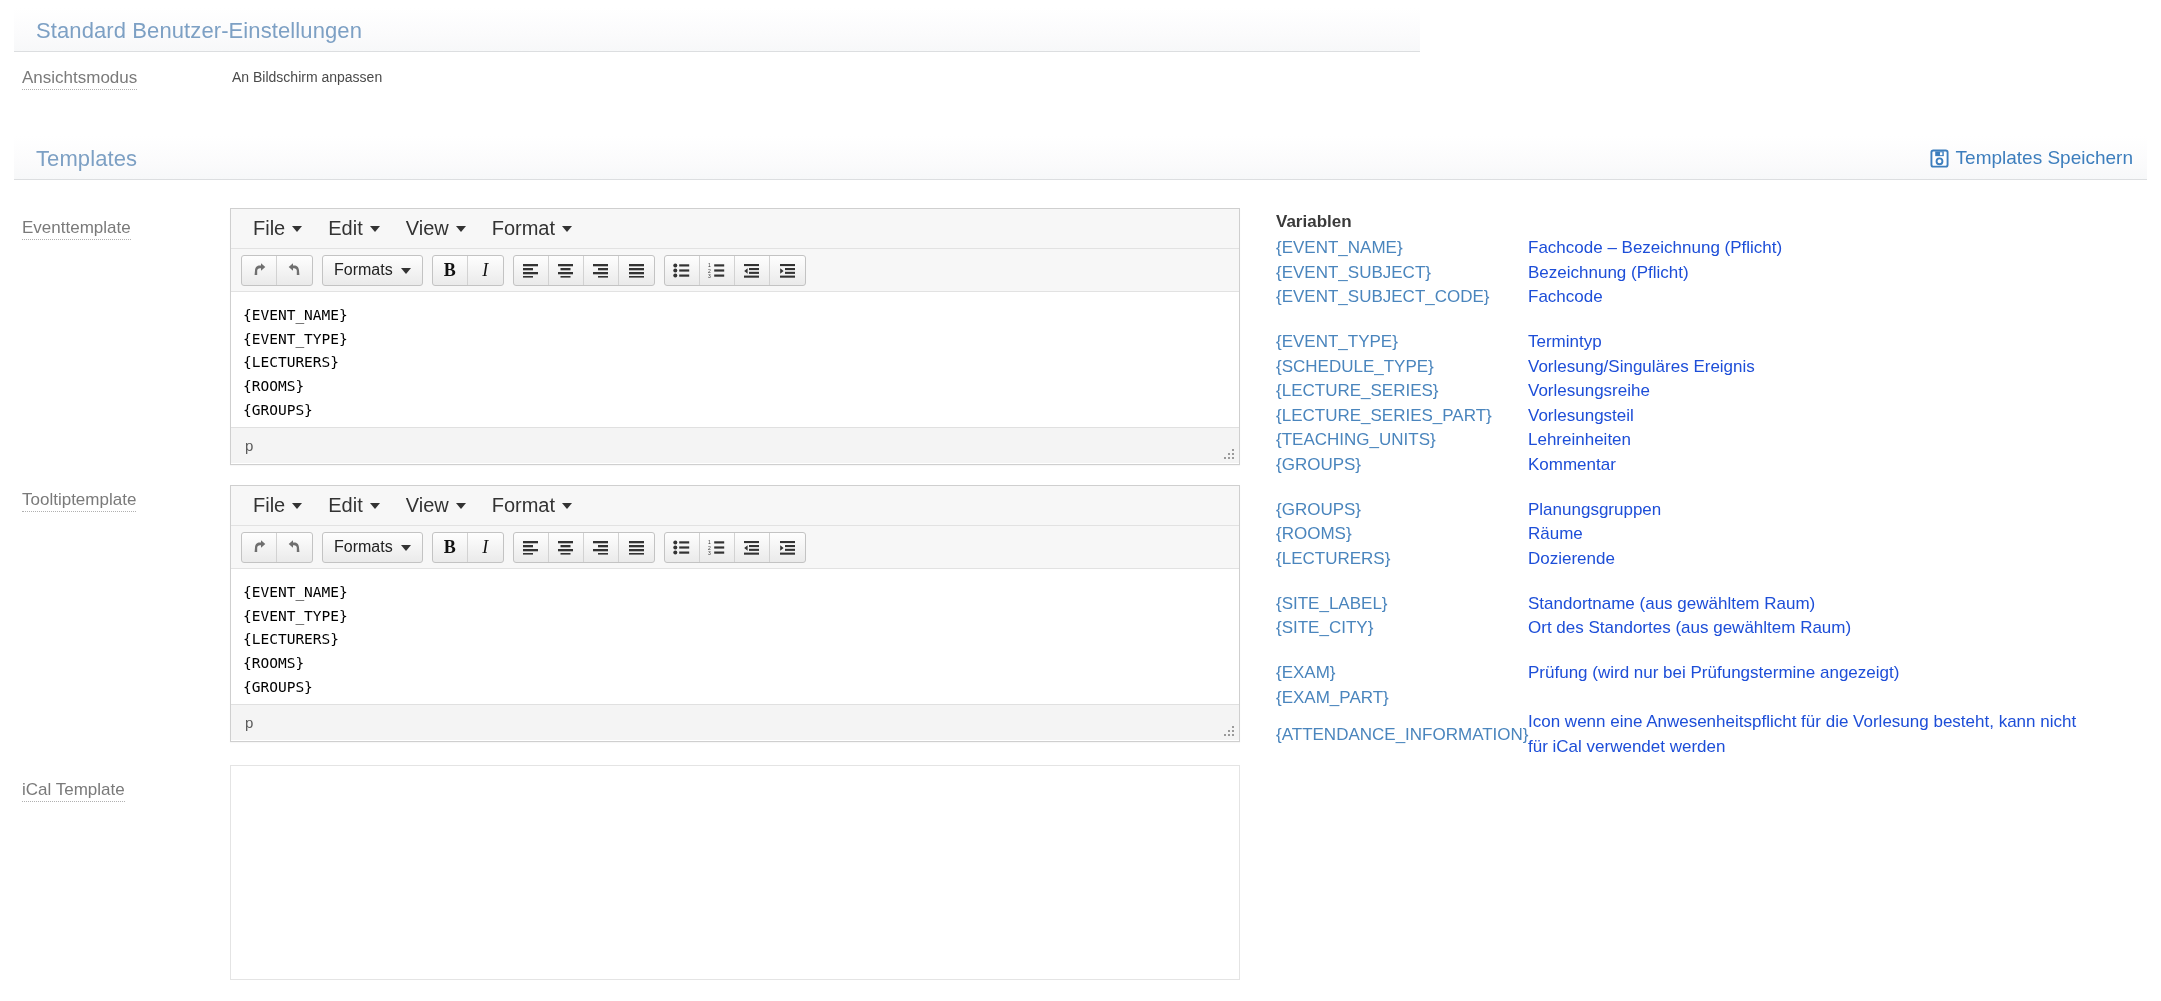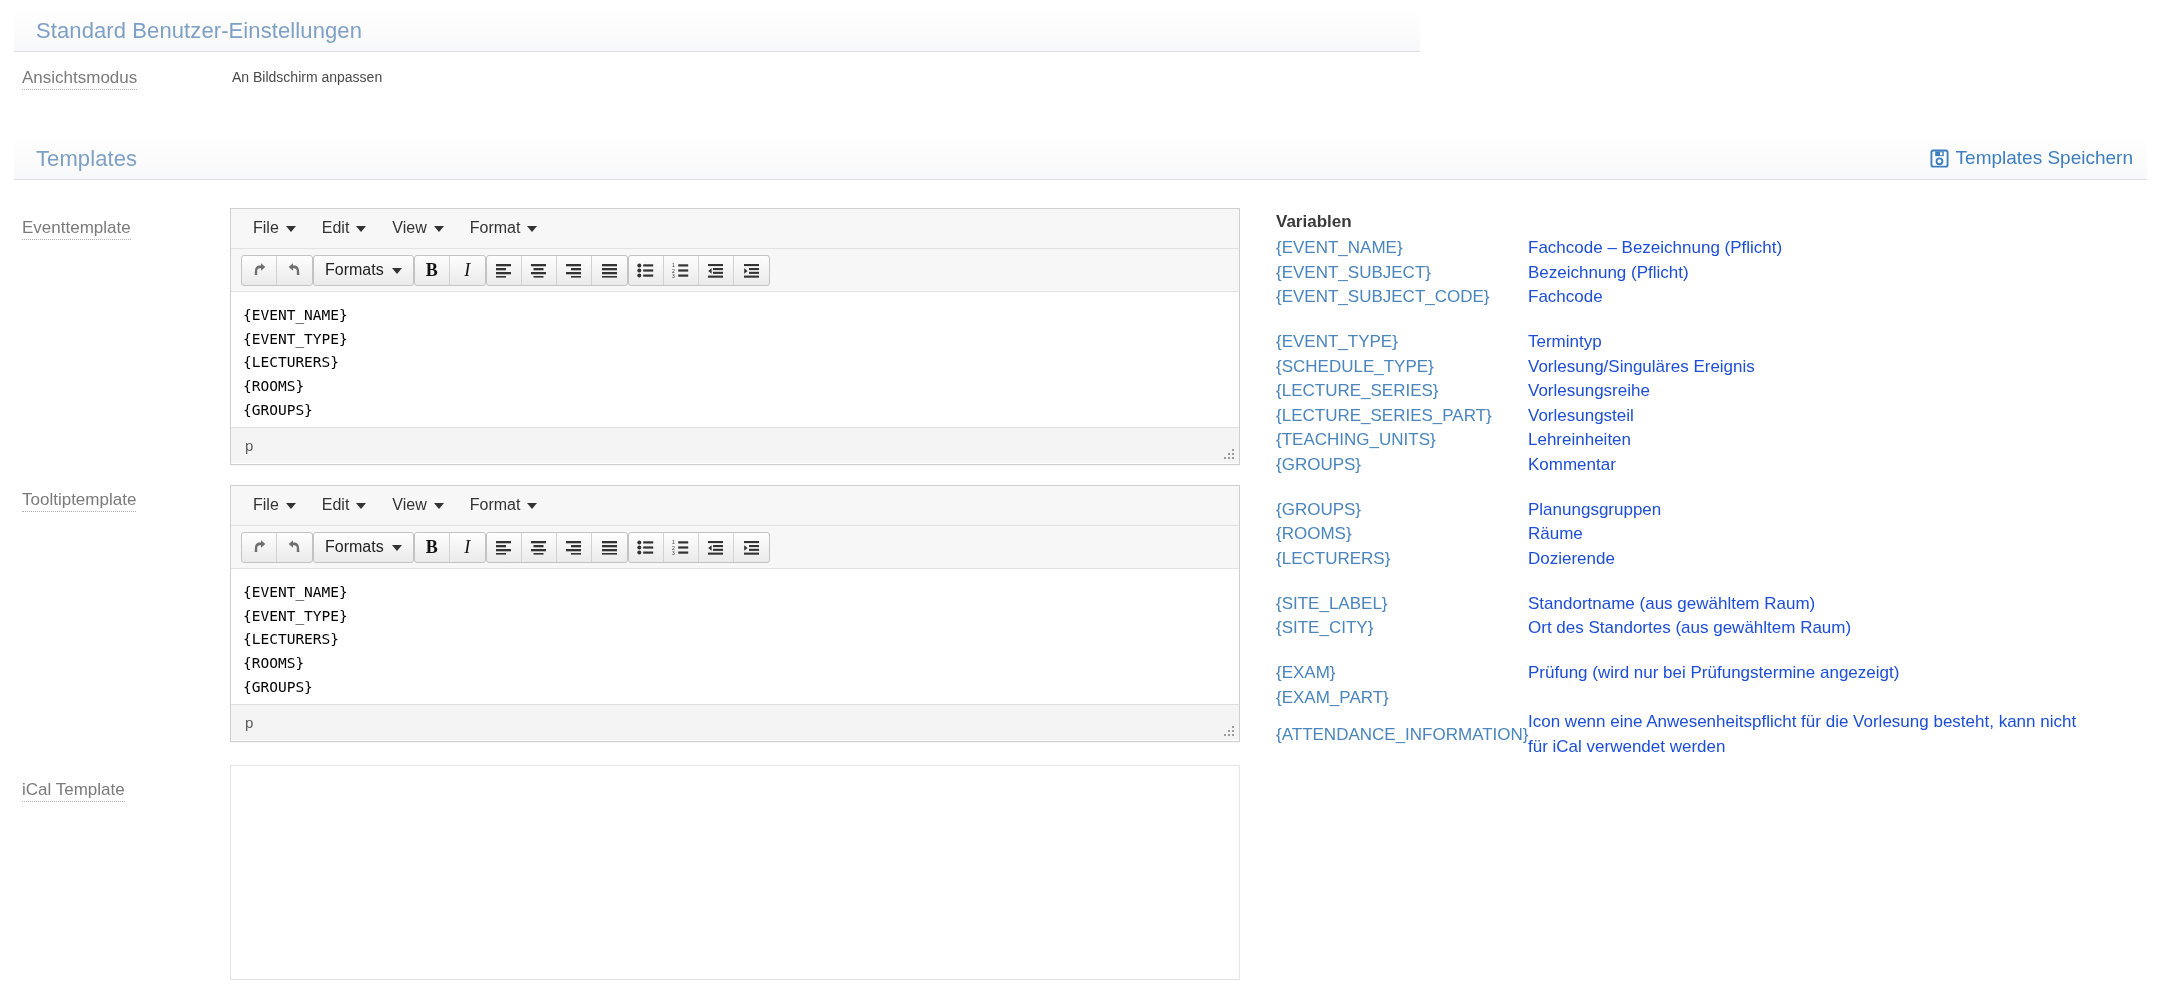--- a/index.html
+++ b/index.html
@@ -75,21 +75,21 @@
   .mce-menubar {
     height: 40px;
     background: #f7f7f7;
     border-bottom: 1px solid #e2e2e2;
     display: flex;
     align-items: center;
     padding-left: 10px;
     gap: 2px;
   }
   .mce-menuitem {
-    font-size: 16px;
+    font-size: 20px;
     color: #333;
     padding: 4px 12px 5px 12px;
     display: flex;
     align-items: center;
     gap: 7px;
     cursor: pointer;
     border-radius: 2px;
     white-space: nowrap;
   }
   .caret {
@@ -101,20 +101,21 @@
     margin-top: 2px;
   }
 
   .mce-toolbar {
     height: 43px;
     background: #f7f7f7;
     border-bottom: 1px solid #e2e2e2;
     display: flex;
     align-items: center;
     padding: 0 10px;
+    gap: 9px;
   }
   .btn-group {
     display: flex;
     border: 1px solid #c3c3c3;
     border-radius: 3px;
     overflow: hidden;
     background: linear-gradient(to bottom, #fefefe 0%, #eaeaea 100%);
   }
   .tbtn {
     width: 35px; height: 29px;

